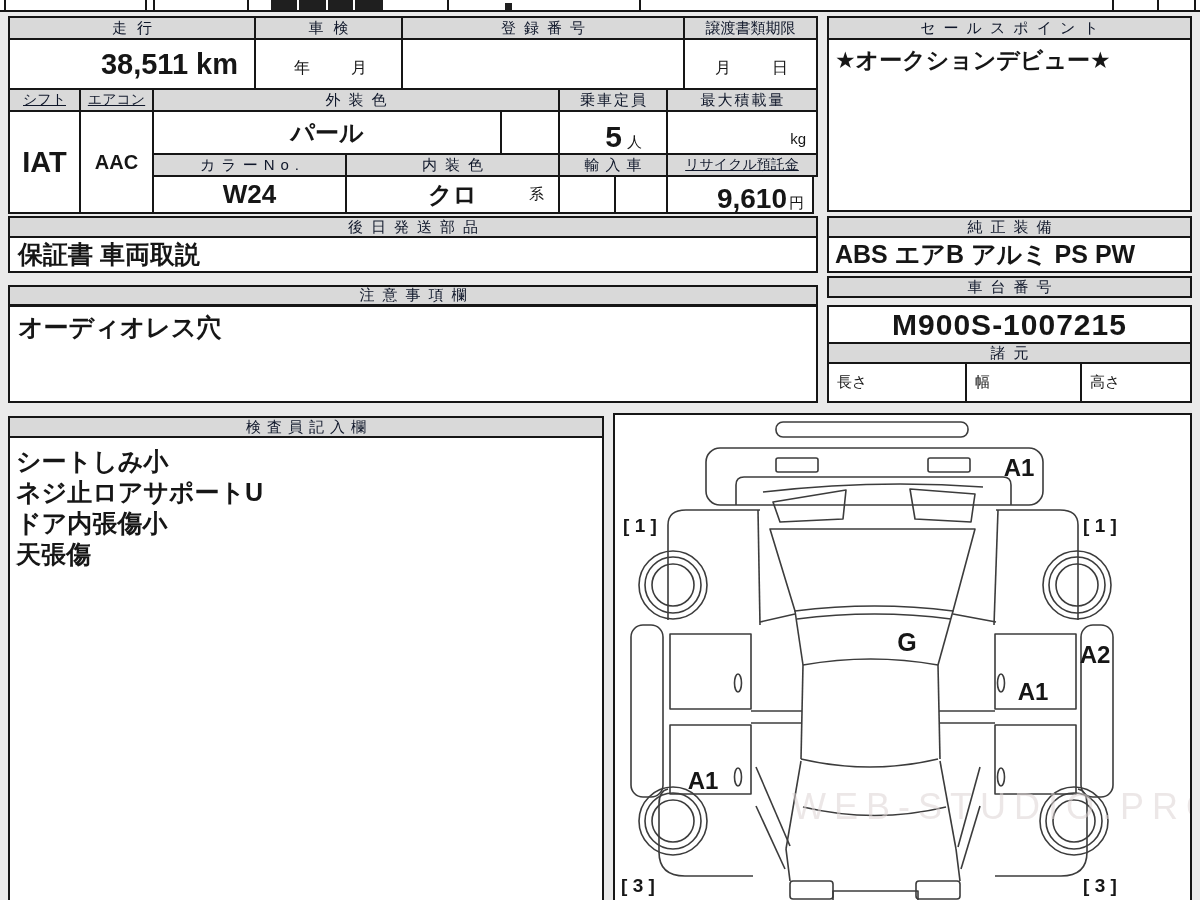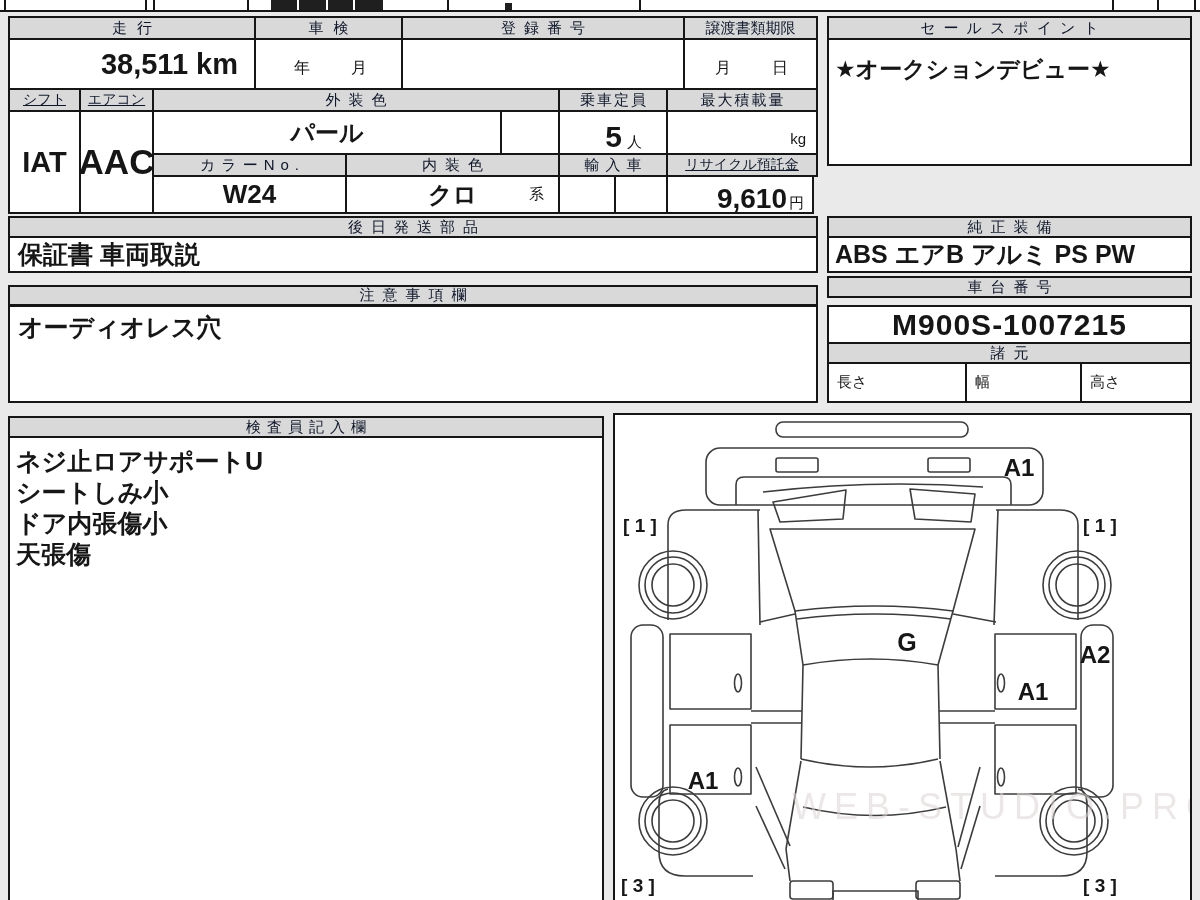--- a/index.html
+++ b/index.html
@@ -63,21 +63,21 @@
   <span>日</span>
 </div>
 
 <div class="c h small" style="left:8px;top:88px;width:73px;height:24px">シフト</div>
 <div class="c h small" style="left:79px;top:88px;width:75px;height:24px">エアコン</div>
 <div class="c h ls8" style="left:152px;top:88px;width:408px;height:24px">外装色</div>
 <div class="c h ls2" style="left:558px;top:88px;width:110px;height:24px">乗車定員</div>
 <div class="c h ls2" style="left:666px;top:88px;width:152px;height:24px">最大積載量</div>
 
 <div class="c v" style="left:8px;top:110px;width:73px;height:104px;font-size:29px">IAT</div>
-<div class="c v" style="left:79px;top:110px;width:75px;height:104px;font-size:35px">AAC</div>
+<div class="c v" style="left:79px;top:110px;width:75px;height:104px;font-size:20px">AAC</div>
 <div class="c v" style="left:152px;top:110px;width:350px;height:45px;font-size:24px">パール</div>
 <div class="c" style="left:500px;top:110px;width:60px;height:45px"></div>
 <div class="c" style="left:558px;top:110px;width:110px;height:45px;display:flex;align-items:baseline;justify-content:flex-end;padding:8px 24px 0 0">
   <span style="font-weight:bold;font-size:30px">5</span>
   <span class="unit">人</span>
 </div>
 <div class="c" style="left:666px;top:110px;width:152px;height:45px;display:flex;align-items:flex-end;justify-content:flex-end;padding:0 10px 6px 0;font-size:15px">
   <span>kg</span>
 </div>
 
@@ -98,36 +98,36 @@
   <span class="unit" style="margin-left:2px">円</span>
 </div>
 
 <div class="c h ls8" style="left:8px;top:216px;width:810px;height:22px">後日発送部品</div>
 <div class="c v" style="left:8px;top:236px;width:810px;height:37px;justify-content:flex-start;padding-left:8px;font-size:25px">保証書 車両取説</div>
 
 <div class="c h ls8" style="left:8px;top:285px;width:810px;height:21px">注意事項欄</div>
 <div class="c v tl" style="left:8px;top:305px;width:810px;height:98px;padding:4px 0 0 8px;font-size:25px">オーディオレス穴</div>
 
 <div class="c h ls8" style="left:827px;top:16px;width:365px;height:24px">セールスポイント</div>
-<div class="c v tl" style="left:827px;top:38px;width:365px;height:128px;padding:14px 0 0 6px;font-size:23px">★オークションデビュー★</div>
+<div class="c v tl" style="left:827px;top:38px;width:365px;height:174px;padding:5px 0 0 6px;font-size:23px">★オークションデビュー★</div>
 
 <div class="c h ls8" style="left:827px;top:216px;width:365px;height:22px">純正装備</div>
 <div class="c v" style="left:827px;top:236px;width:365px;height:37px;justify-content:flex-start;padding-left:6px;font-size:25px">ABS エアB アルミ PS PW</div>
 
 <div class="c h ls8" style="left:827px;top:276px;width:365px;height:22px">車台番号</div>
 <div class="c v" style="left:827px;top:305px;width:365px;height:39px;font-size:30px;letter-spacing:1px">M900S-1007215</div>
 <div class="c h ls8" style="left:827px;top:342px;width:365px;height:22px">諸元</div>
 <div class="c" style="left:827px;top:362px;width:140px;height:41px;display:flex;align-items:center;padding-left:8px;font-size:15px">長さ</div>
 <div class="c" style="left:965px;top:362px;width:117px;height:41px;display:flex;align-items:center;padding-left:8px;font-size:15px">幅</div>
 <div class="c" style="left:1080px;top:362px;width:112px;height:41px;display:flex;align-items:center;padding-left:8px;font-size:15px">高さ</div>
 
 <div class="c h ls6" style="left:8px;top:416px;width:596px;height:22px">検査員記入欄</div>
 <div class="c" style="left:8px;top:436px;width:596px;height:470px;padding:8px 6px">
+  <div class="insp-line">シートしみ小</div>
   <div class="insp-line">ネジ止ロアサポートU</div>
-  <div class="insp-line">シートしみ小</div>
   <div class="insp-line">ドア内張傷小</div>
   <div class="insp-line">天張傷</div>
 </div>
 
 <div class="c" style="left:613px;top:413px;width:579px;height:493px">
   <svg width="575" height="489" viewBox="0 0 575 489">
     <g fill="none" stroke="#3c3c3c" stroke-width="1.6" stroke-linejoin="round">
 
       <rect x="161" y="7" width="192" height="15" rx="7"></rect>
       <rect x="91" y="33" width="337" height="57" rx="14"></rect>

